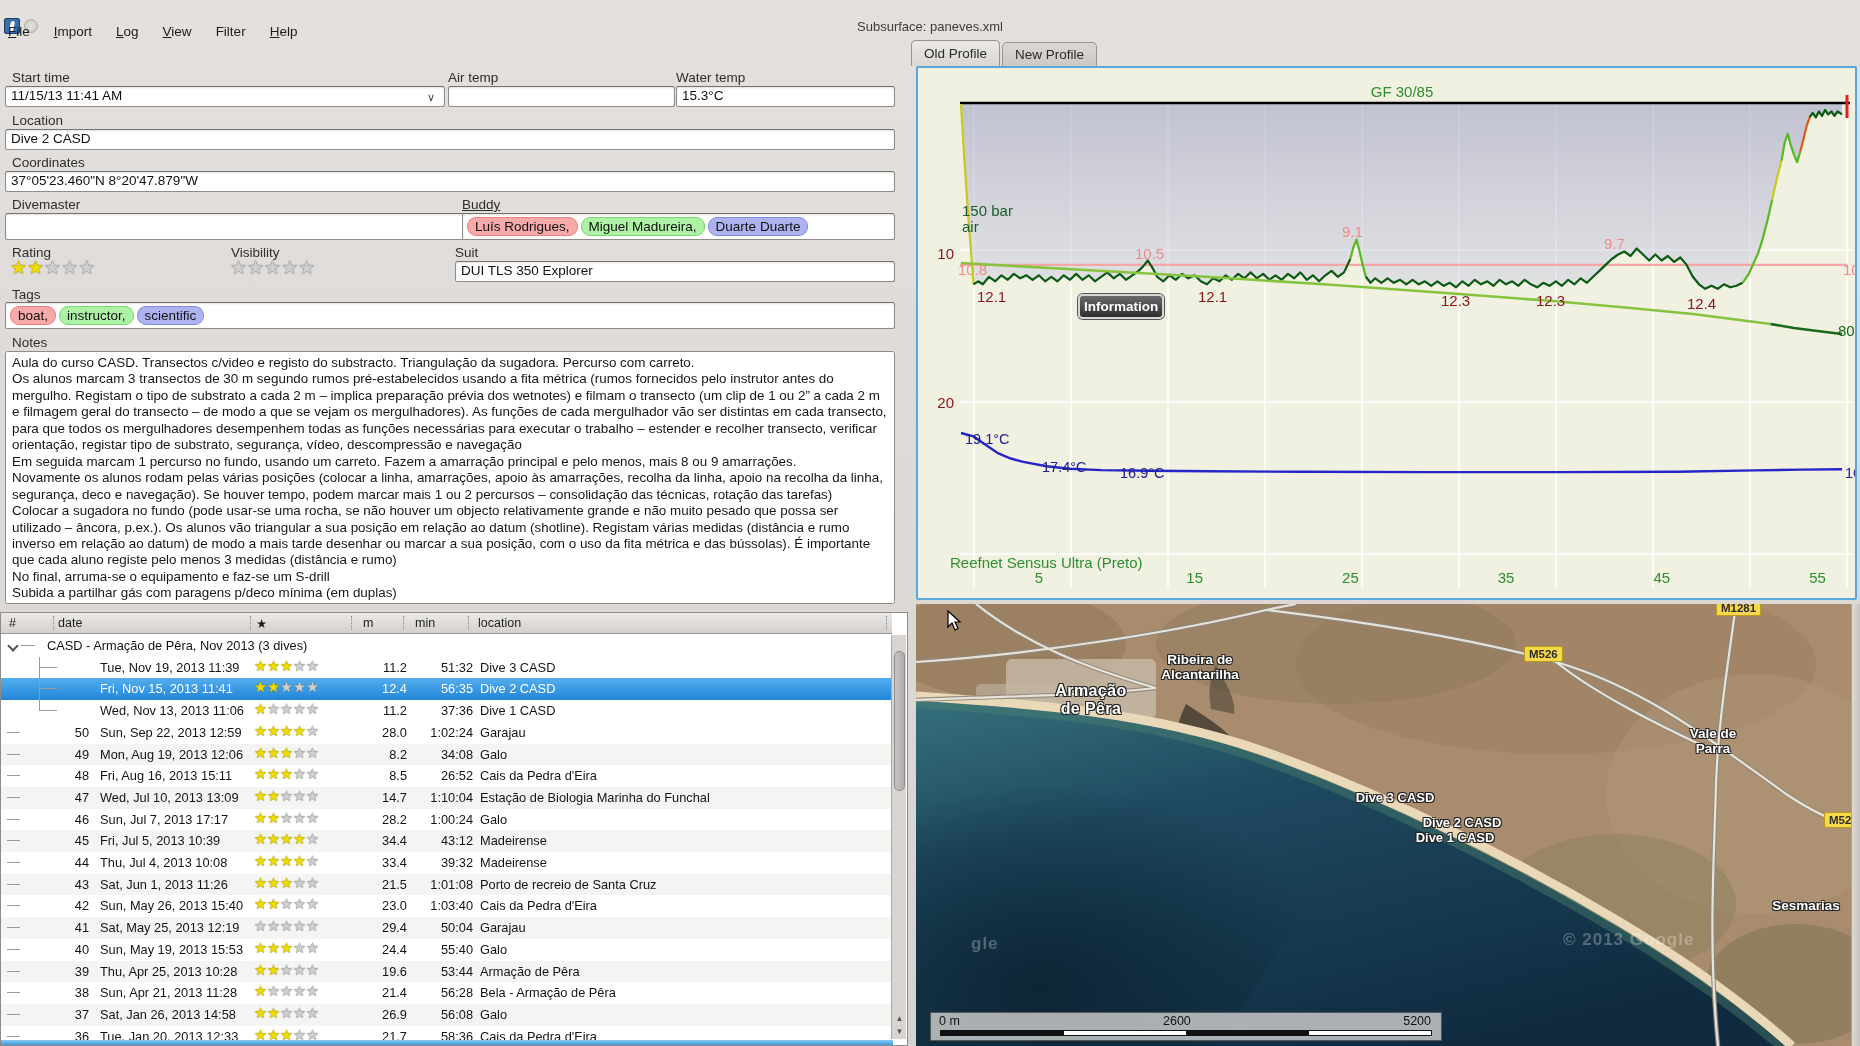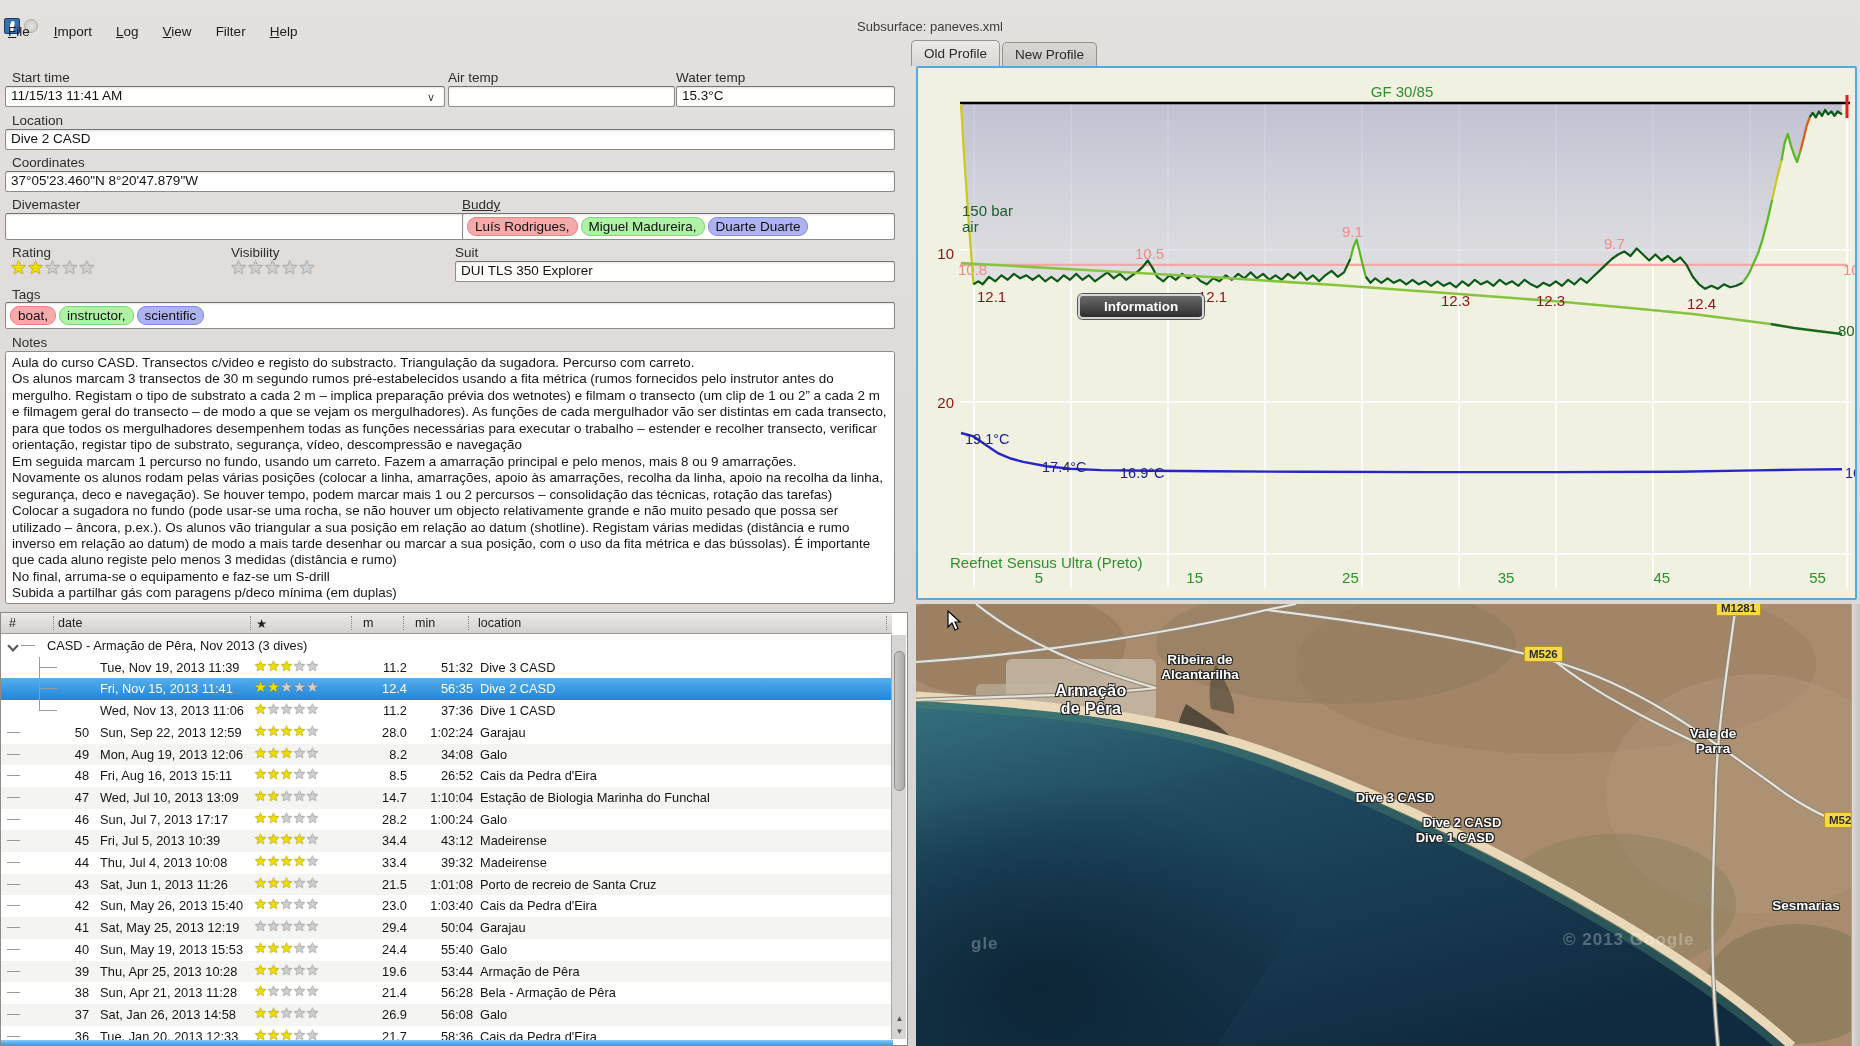--- a/index.html
+++ b/index.html
@@ -56,21 +56,21 @@
 
   
   .v-scroll { position:absolute; right:1px; top:22px; width:15px; bottom:6px; background:#d7d4d1; border-left:1px solid #aaa7a4; }
   .v-thumb { position:absolute; left:2px; width:11px; border-radius:5px; background:linear-gradient(90deg,#c7c4c1,#aeabaf); border:1px solid #908d8a; }
   .v-btn { position:absolute; left:0; width:15px; height:13px; font-size:8px; color:#555; text-align:center; line-height:13px; }
   .h-scroll { position:absolute; left:0; bottom:0; width:892px; height:5px; background:linear-gradient(#8cc9f2,#3d9ae0); }
 
   
   .right-tabs { position:absolute; left:911px; top:40px; }
   .profile-panel { position:absolute; left:916px; top:66px; width:941px; height:534px; background:#f0f1e0; border:2px solid #58a8dc; border-radius:2px; }
-  .info-tip { position:absolute; left:160px; top:226px; background:linear-gradient(#6a6a6a,#2e2e2e); color:#fff; font-weight:bold; font-size:13.5px; padding:3px 24px; border-radius:5px; border:2px solid #d6d6d6; box-shadow:0 0 0 1px #555; }
+  .info-tip { position:absolute; left:160px; top:226px; background:linear-gradient(#6a6a6a,#2e2e2e); color:#fff; font-weight:bold; font-size:13.5px; padding:3px 4px; border-radius:5px; border:2px solid #d6d6d6; box-shadow:0 0 0 1px #555; }
 
   
   .map { position:absolute; left:916px; top:604px; width:936px; height:442px; overflow:hidden; background:#a98c6d; }
   .map-label { position:absolute; color:#fff; font-weight:bold; text-align:center; white-space:pre-line; text-shadow:-1px -1px 0 #222,1px -1px 0 #222,-1px 1px 0 #222,1px 1px 0 #222; }
   .town { font-size:16px; letter-spacing:.4px; }
   .place { font-size:13.5px; }
   .dive-site { font-size:13px; }
   .badge { position:absolute; background:#f7d84a; color:#2b2b2b; border:1px solid #b99b1e; border-radius:2px; font-size:11.5px; font-weight:bold; padding:0 4px; line-height:14px; }
   .watermark { position:absolute; color:rgba(255,255,255,.28); font-size:17px; font-weight:bold; letter-spacing:1px; }
   .scalebar { position:absolute; left:14px; top:408px; width:512px; height:29px; background:rgba(205,205,205,.82); border:1px solid #555; }
@@ -478,19 +478,30 @@
         <div class="map-label place" style="left: 810px; top: 294px; width: 160px;">Sesmarias</div>
         <div class="map-label dive-site" style="left: 399px; top: 186px; width: 160px;">Dive 3 CASD</div>
         <div class="map-label dive-site" style="left: 466px; top: 211px; width: 160px;">Dive 2 CASD</div>
         <div class="map-label dive-site" style="left: 459px; top: 226px; width: 160px;">Dive 1 CASD</div>
         <div class="badge" style="left: 608px; top: 42px;">M526</div>
         <div class="badge" style="left: 908px; top: 208px;">M526</div>
         <div class="badge" style="left: 800px; top: -4px;">M1281</div>
       </div>
     <div class="watermark" style="left:647px; top:326px;">© 2013 Google</div>
     <div class="watermark" style="left:55px; top:330px;">gle</div>
+    <div class="scalebar">
+      <div class="lbl" style="left:8px;">0 m</div>
+      <div class="lbl" style="left:232px;">2600</div>
+      <div class="lbl" style="right:10px;">5200</div>
+      <div class="sb-track">
+        <div class="sb-seg" style="background:#111;"></div>
+          <div class="sb-seg" style="background:#fff;"></div>
+          <div class="sb-seg" style="background:#111;"></div>
+          <div class="sb-seg" style="background:#fff;"></div>
+      </div>
+    </div>
     <svg class="cursor" width="16" height="22">
       <path d="M 2,1 L 2,17 L 6,13 L 9,20 L 12,18.5 L 9,12 L 14,12 Z" fill="#fff" stroke="#000" stroke-width="1.2"></path>
     </svg>
   </div>
   <div class="right-strip"></div>
 
 </div>
 
 </body></html>

